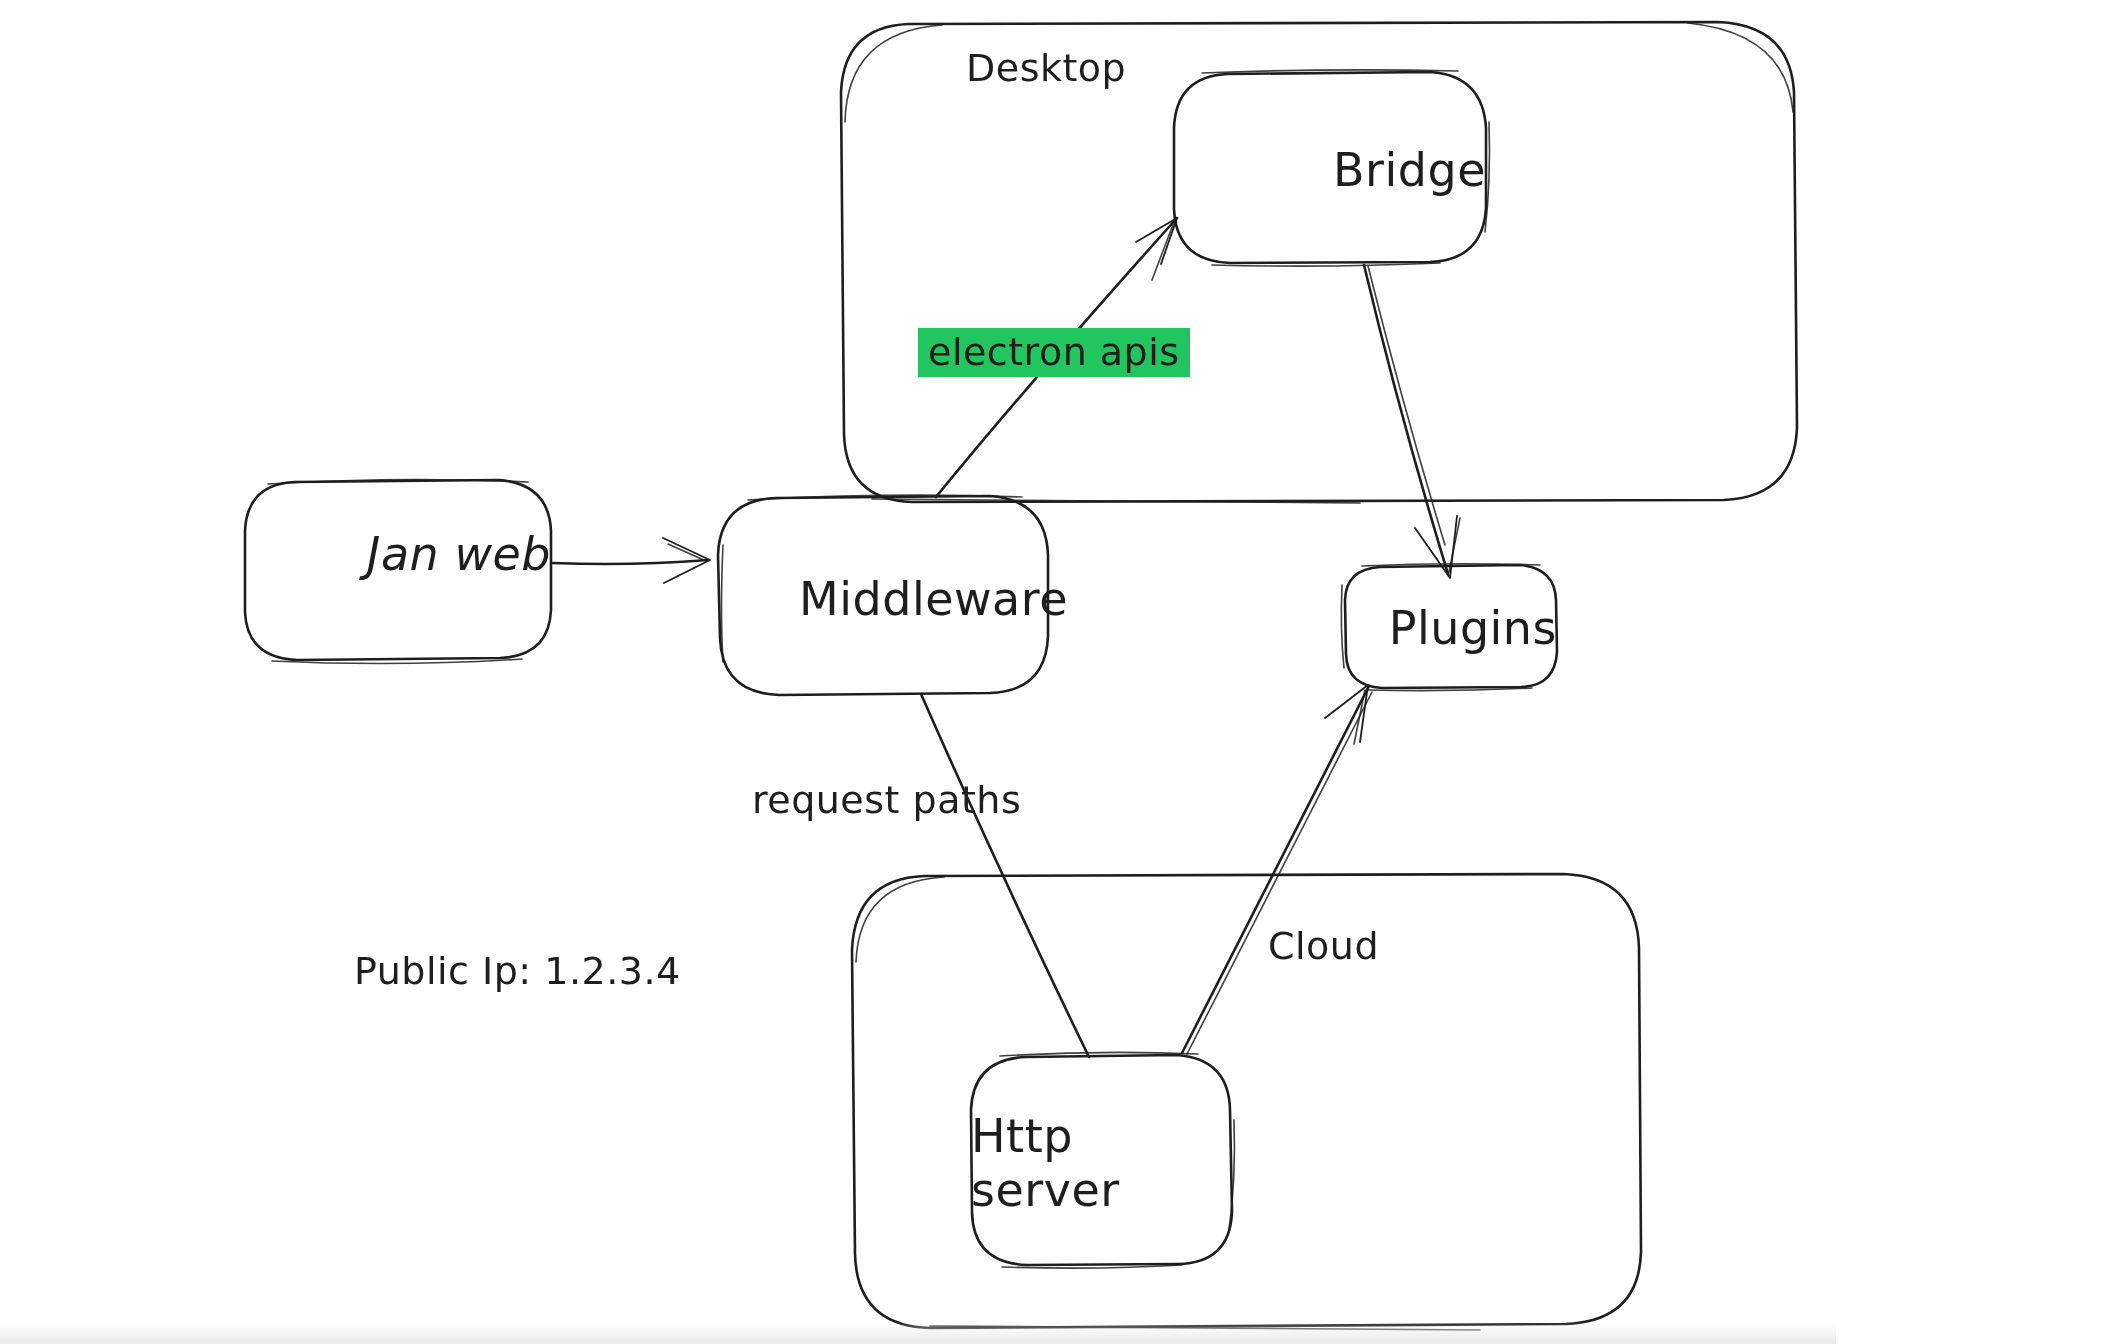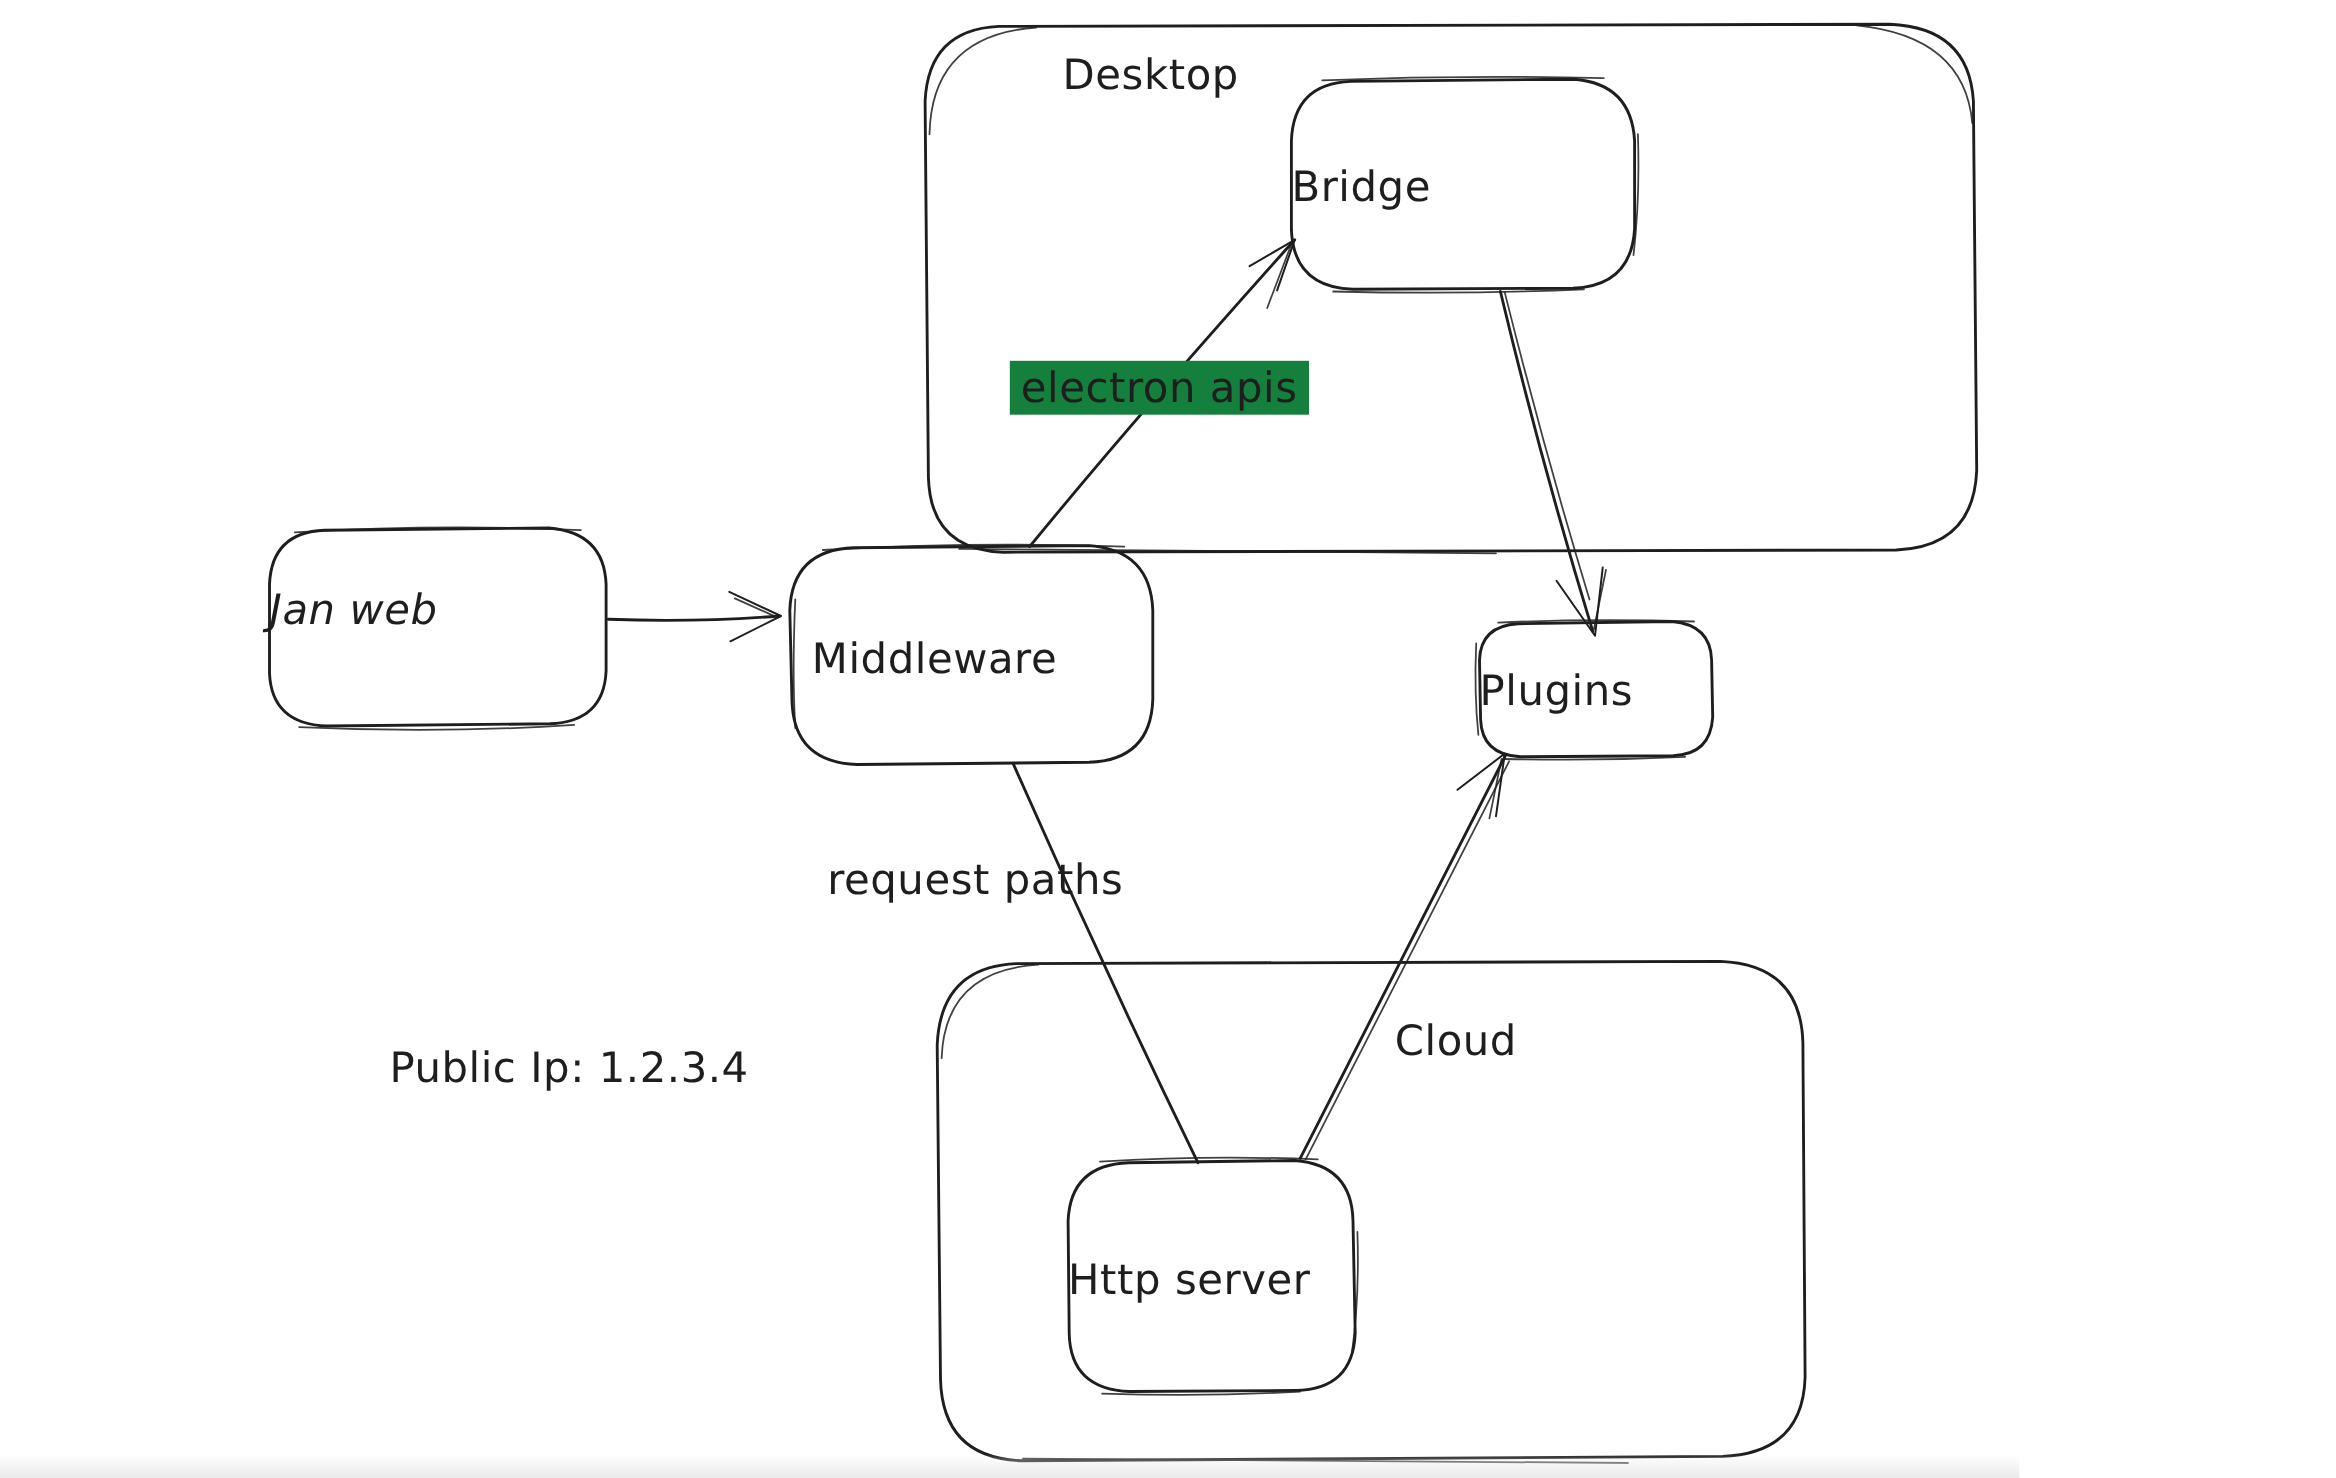--- a/index.html
+++ b/index.html
@@ -26,25 +26,25 @@
     font-size:38px;
     line-height:1.18;
     white-space:nowrap;
     color:#1e1e1e;
     letter-spacing:.5px;
   }
   .box-label{
     position:absolute;
     display:flex;
     align-items:center;
-    justify-content:flex-start;
-    font-size:38px;
+    justify-content:flex-end;
+    font-size:46px;
     letter-spacing:.5px;
   }
-  .masked{background:#15803d;padding:2px 10px;}
+  .masked{background:#22c55e;padding:2px 10px;}
   .annotation{
     position:absolute;
     font-size:38px;
     letter-spacing:.5px;
     line-height:1.55;
   }
   .annotation div{white-space:nowrap;}
   .bottom-fade{
     position:absolute;left:0;right:0;bottom:0;height:22px;
     background:linear-gradient(to bottom, rgba(233,233,233,0) 0%, #ececec 90%);

